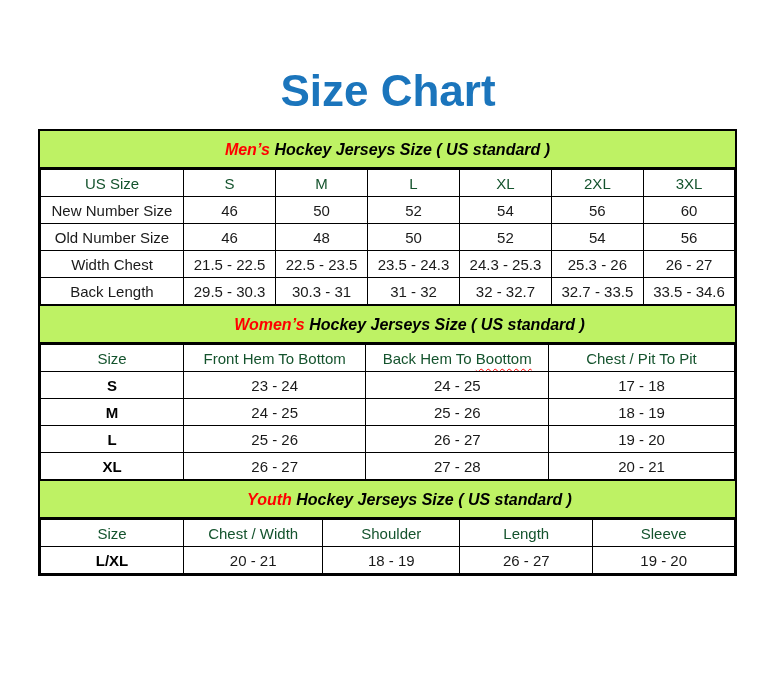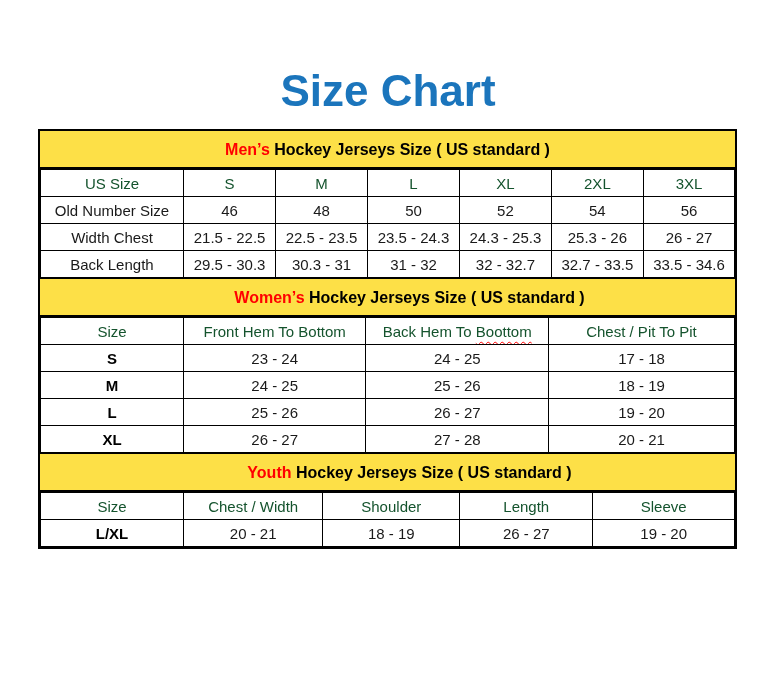--- a/index.html
+++ b/index.html
@@ -20,27 +20,28 @@
     letter-spacing: 0px;
   }
 
   .chart {
     margin: 13px 0 0 38px;
     width: 699px;
     border: 2px solid #000;
   }
 
   .band {
-    background: #fde047;
+    background: #bef264;
     text-align: center;
     font-weight: 700;
     font-size: 16px;
     padding: 8px 0 7px 0;
     border-bottom: 2px solid #000;
     line-height: 21px;
+    font-style: italic;
   }
   .section + .section .band { border-top: 1.5px solid #000; padding-left: 44px; }
   .band .accent { color: #ff0000; }
   .band .rest { color: #000000; }
 
   table {
     width: 100%;
     border-collapse: collapse;
     table-layout: fixed;
   }
@@ -96,20 +97,29 @@
               <th>S</th>
               <th>M</th>
               <th>L</th>
               <th>XL</th>
               <th>2XL</th>
               <th>3XL</th>
             </tr>
           </thead>
           <tbody>
             <tr>
+              <td class="rowlabel">New Number Size</td>
+              <td>46</td>
+              <td>50</td>
+              <td>52</td>
+              <td>54</td>
+              <td>56</td>
+              <td>60</td>
+            </tr>
+            <tr>
               <td class="rowlabel">Old Number Size</td>
               <td>46</td>
               <td>48</td>
               <td>50</td>
               <td>52</td>
               <td>54</td>
               <td>56</td>
             </tr>
             <tr>
               <td class="rowlabel">Width Chest</td>

